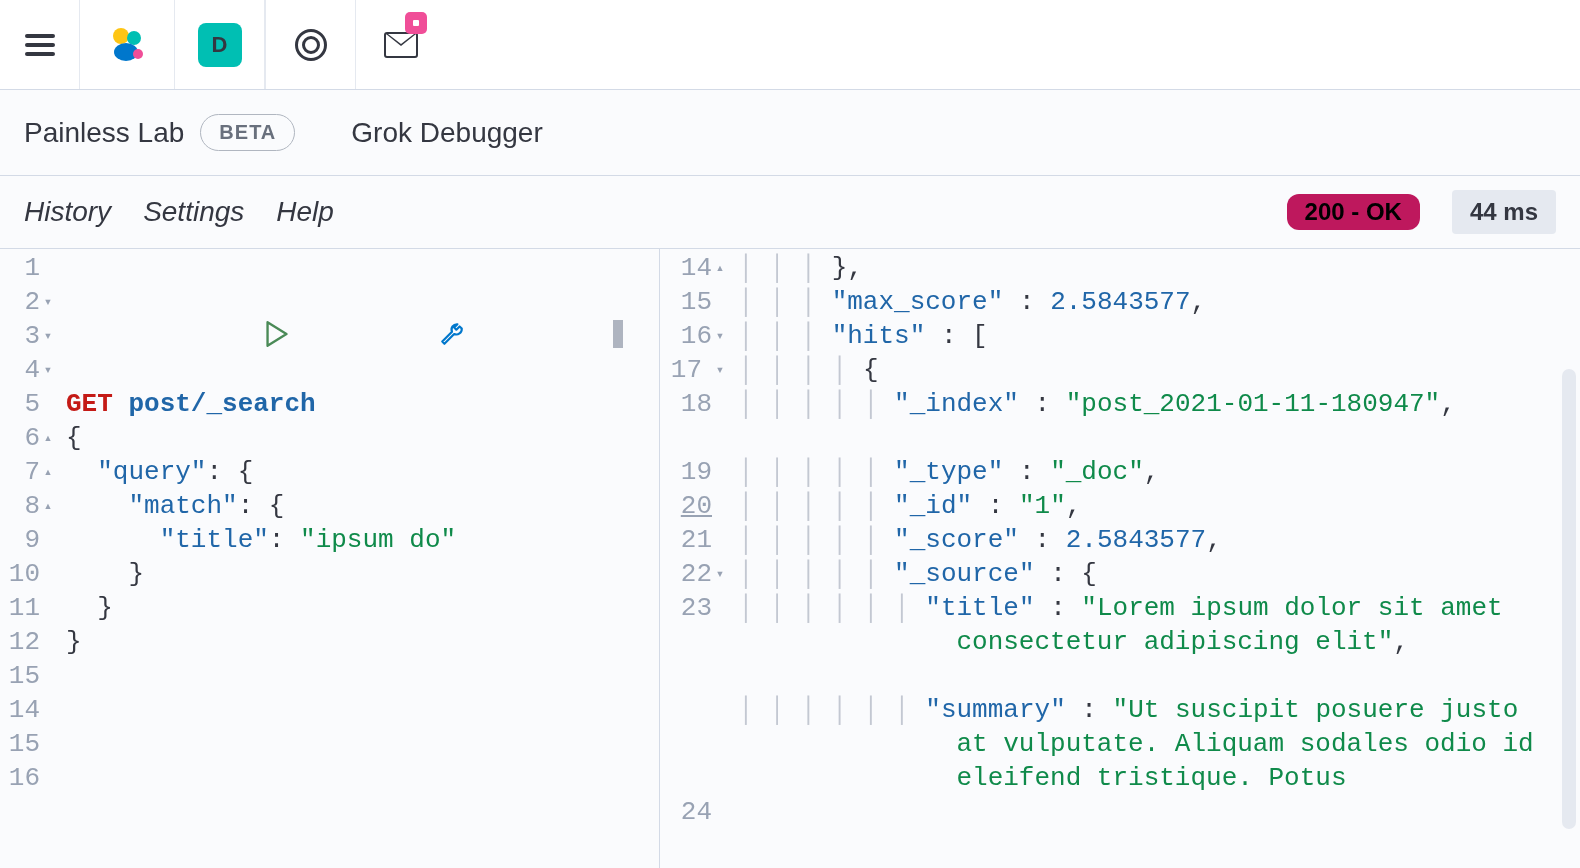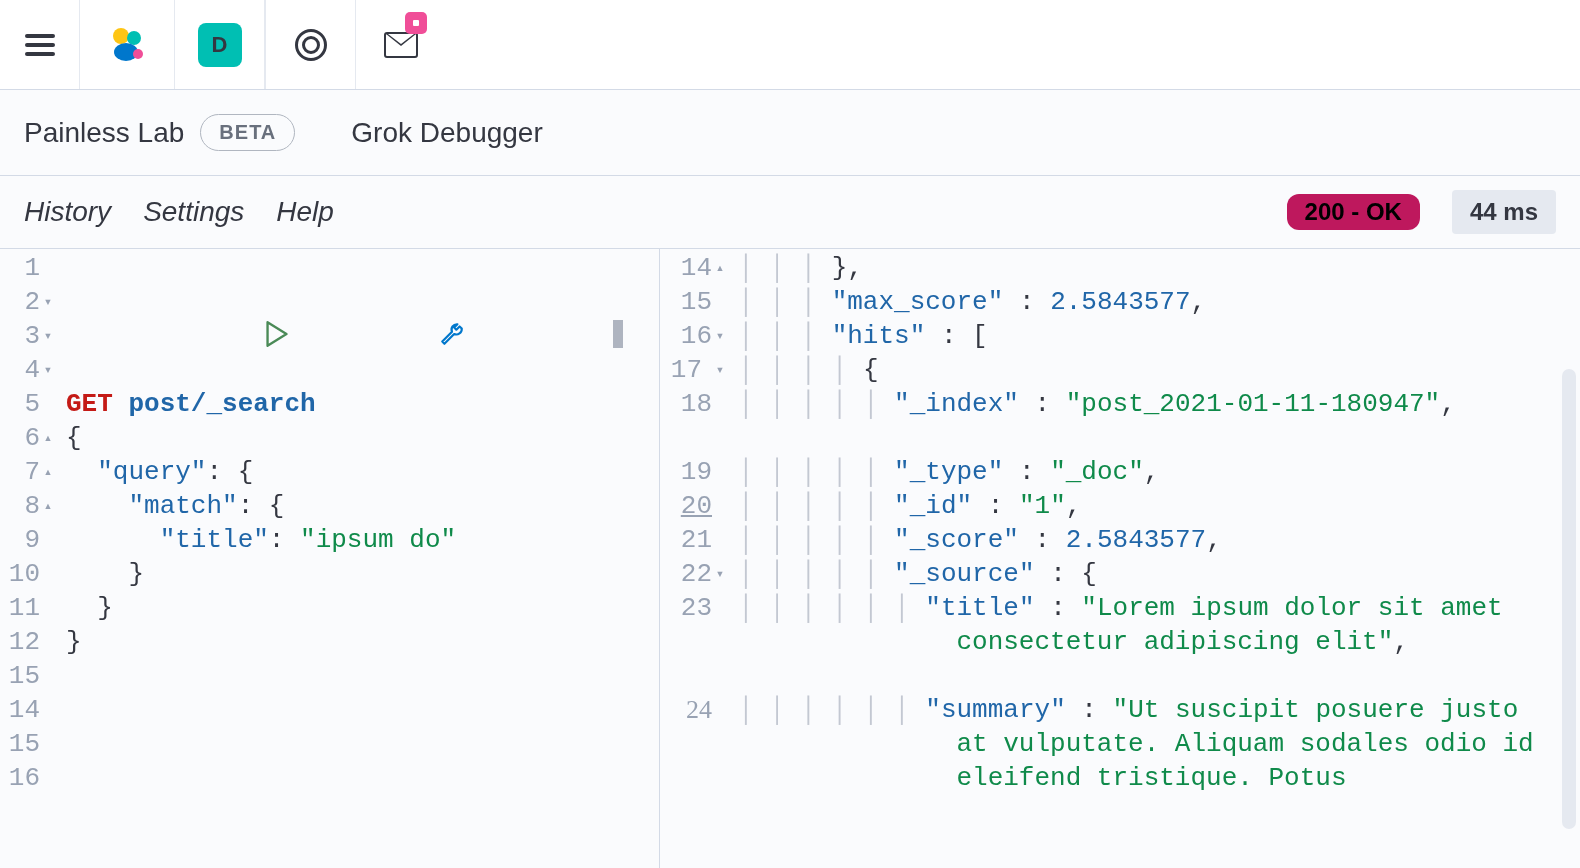--- a/index.html
+++ b/index.html
@@ -478,21 +478,21 @@
           <span class="fold"></span>
         </div>
         <div class="ln" style="display: flex; align-items: flex-start;">
           <span>22</span>
           <span class="fold">▾</span>
         </div>
         <div class="ln" style="height: 102px; display: flex; align-items: flex-start;">
           <span>23</span>
           <span class="fold"></span>
         </div>
-        <div class="ln" style="height: 136px; display: flex; align-items: flex-start; font-family: Liberation Serif, serif;">
+        <div class="ln" style="height: 136px; display: flex; align-items: flex-end;">
           <span>24</span>
           <span class="fold"></span>
         </div>
       </div>
     <div class="code" id="res-code"><div class="line"><span class="guide">│ </span><span class="guide">│ </span><span class="guide">│ </span><span class="tok-punc">},</span></div><div class="line"><span class="guide">│ </span><span class="guide">│ </span><span class="guide">│ </span><span class="tok-key">"max_score"</span> <span class="tok-punc">:</span> <span class="tok-num">2.5843577</span><span class="tok-punc">,</span></div><div class="line"><span class="guide">│ </span><span class="guide">│ </span><span class="guide">│ </span><span class="tok-key">"hits"</span> <span class="tok-punc">: [</span></div><div class="line"><span class="guide">│ </span><span class="guide">│ </span><span class="guide">│ </span><span class="guide">│ </span><span class="tok-punc">{</span></div><div class="line tall2" style="padding-left: 12ch; text-indent: -12ch; white-space: pre-wrap; padding-right: 30px;"><span class="guide">│ </span><span class="guide">│ </span><span class="guide">│ </span><span class="guide">│ </span><span class="guide">│ </span><span class="tok-key">"_index"</span> <span class="tok-punc">:</span> <span class="tok-str">"post_2021-01-11-180947"</span><span class="tok-punc">,</span></div><div class="line"><span class="guide">│ </span><span class="guide">│ </span><span class="guide">│ </span><span class="guide">│ </span><span class="guide">│ </span><span class="tok-key">"_type"</span> <span class="tok-punc">:</span> <span class="tok-str">"_doc"</span><span class="tok-punc">,</span></div><div class="line"><span class="guide">│ </span><span class="guide">│ </span><span class="guide">│ </span><span class="guide">│ </span><span class="guide">│ </span><span class="tok-key">"_id"</span> <span class="tok-punc">:</span> <span class="tok-str">"1"</span><span class="tok-punc">,</span></div><div class="line"><span class="guide">│ </span><span class="guide">│ </span><span class="guide">│ </span><span class="guide">│ </span><span class="guide">│ </span><span class="tok-key">"_score"</span> <span class="tok-punc">:</span> <span class="tok-num">2.5843577</span><span class="tok-punc">,</span></div><div class="line"><span class="guide">│ </span><span class="guide">│ </span><span class="guide">│ </span><span class="guide">│ </span><span class="guide">│ </span><span class="tok-key">"_source"</span> <span class="tok-punc">: {</span></div><div class="line tall3" style="padding-left: 14ch; text-indent: -14ch; white-space: pre-wrap; padding-right: 30px;"><span class="guide">│ </span><span class="guide">│ </span><span class="guide">│ </span><span class="guide">│ </span><span class="guide">│ </span><span class="guide">│ </span><span class="tok-key">"title"</span> <span class="tok-punc">:</span> <span class="tok-str">"Lorem ipsum dolor sit amet consectetur adipiscing elit"</span><span class="tok-punc">,</span></div><div class="line tall4" style="padding-left: 14ch; text-indent: -14ch; white-space: pre-wrap; padding-right: 30px;"><span class="guide">│ </span><span class="guide">│ </span><span class="guide">│ </span><span class="guide">│ </span><span class="guide">│ </span><span class="guide">│ </span><span class="tok-key">"summary"</span> <span class="tok-punc">:</span> <span class="tok-str">"Ut suscipit posuere justo at vulputate. Aliquam sodales odio id eleifend tristique. Potus</span></div></div>
     <div class="scrollbar-v"></div>
   </div>
 </div>
 
 </body></html>

